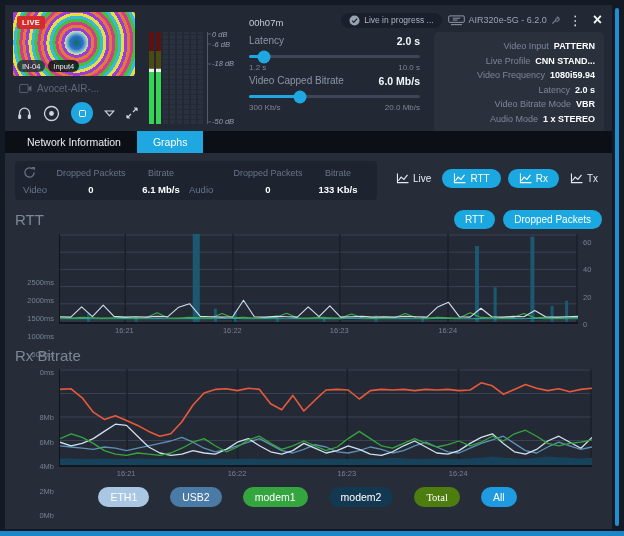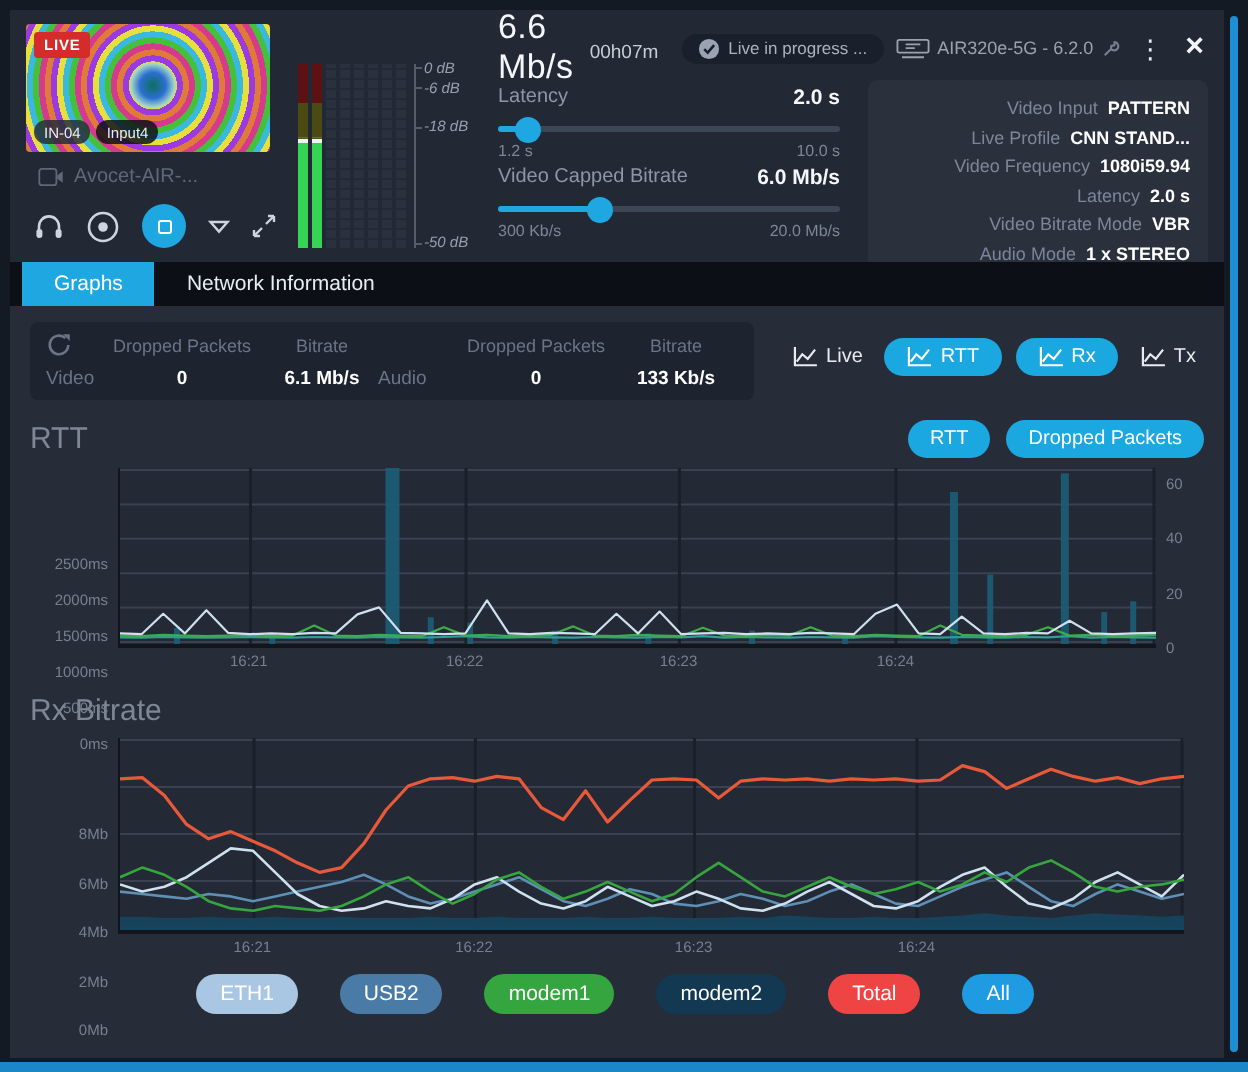--- a/index.html
+++ b/index.html
@@ -164,21 +164,20 @@
         <div class="scale" id="meter-scale">
             <span style="top: 2%;">0 dB</span>
             <span style="top: 13%;">-6 dB</span>
             <span style="top: 34%;">-18 dB</span>
             <span style="top: 97%;">-50 dB</span>
           </div>
       </div>
 
       <div class="col-main">
         <div class="row-top">
-          <span class="big">6.6 Mb/s</span>
           <span class="dur">00h07m</span>
           <span class="sp"></span>
           <span class="badge">
             <svg class="icon" width="11" height="11" viewBox="0 0 12 12">
                 <circle cx="6" cy="6" r="5.5" fill="#9aa3b2"></circle>
                 <path d="M3.4 6.1 L5.3 8 L8.8 3.9" fill="none" stroke="#1a202b" stroke-width="1.4"></path>
               </svg>
             <span>Live in progress ...</span>
           </span>
           <span class="devtitle">
@@ -248,22 +247,22 @@
               <div class="irow">
                 <span class="il">Audio Mode</span>
                 <span class="iv">1 x STEREO</span>
               </div>
             </div>
         </div>
       </div>
     </header>
 
     <nav class="tabsbar" id="tabsbar">
+        <button class="tab">Network Information</button>
         <button class="tab on">Graphs</button>
-        <button class="tab">Network Information</button>
       </nav>
 
     <main class="panel">
       <div class="statsrow">
         <div class="stats" id="stats">
             <button class="refresh">
               <svg width="13" height="13" viewBox="0 0 14 14" style="display:block">
                 <path d="M12 7 a5 5 0 1 1 -1.6 -3.7" fill="none" stroke="currentColor" stroke-width="1.4"></path>
                 <polygon points="9.2,1.2 12.8,1.2 12.8,4.8" fill="currentColor"></polygon>
               </svg>
@@ -409,21 +408,21 @@
             <span style="left: 12.6%;">16:21</span>
             <span style="left: 33.4%;">16:22</span>
             <span style="left: 54%;">16:23</span>
             <span style="left: 74.9%;">16:24</span>
           </div>
         <div class="legendrow" id="legendrow">
             <button class="lbtn" style="background: rgb(169, 199, 226);">ETH1</button>
             <button class="lbtn" style="background: rgb(74, 123, 166);">USB2</button>
             <button class="lbtn" style="background: rgb(53, 165, 63);">modem1</button>
             <button class="lbtn" style="background: rgb(19, 56, 82);">modem2</button>
-            <button class="lbtn" style="background: #ef4444;">Total</button>
+            <button class="lbtn" style="background: #4d7c0f; font-family: Liberation Serif, serif;">Total</button>
             <button class="lbtn" style="background: rgb(30, 155, 225);">All</button>
           </div>
       </section>
     </main>
   </div>
 
   <div class="scrollbar-v"></div>
   <div class="bottombar"></div>
 </div>
 

